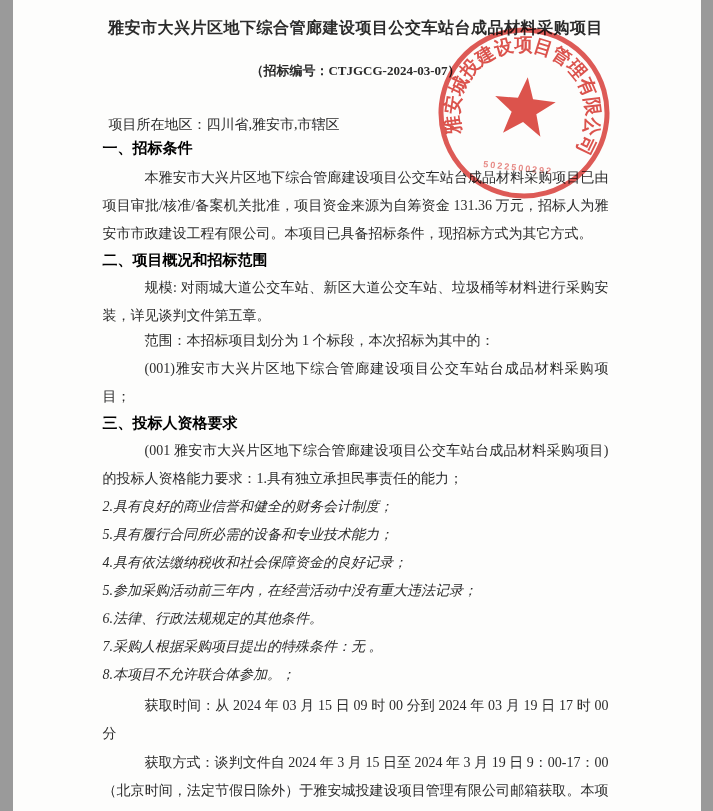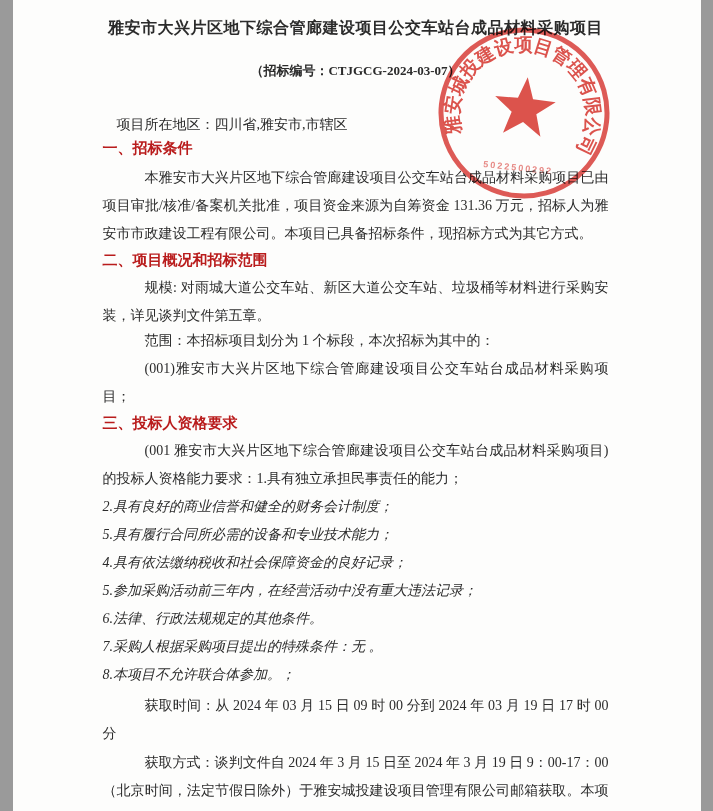--- a/index.html
+++ b/index.html
@@ -25,30 +25,30 @@
   }
   .subtitle {
     text-align:center;
     font-weight:700;
     font-size:13px;
     line-height:22px;
     margin-top:20px;
   }
   .location {
     margin-top:32px;
-    margin-left:14px;
+    margin-left:6px;
     line-height:22px;
   }
   h2.sec {
     margin:0;
     font-family:"Liberation Sans", sans-serif;
     font-weight:700;
     font-size:15px;
     line-height:24px;
-    color:#b91c1c;
+    color:#000000;
   }
   .sec1 { margin-top:6px; }
   .para {
     margin:0;
     line-height:28px;
     text-align:justify;
   }
   .ind { text-indent:42px; }
   .p1   { margin-top:4px; }
   .scale{ margin-top:2px; }

